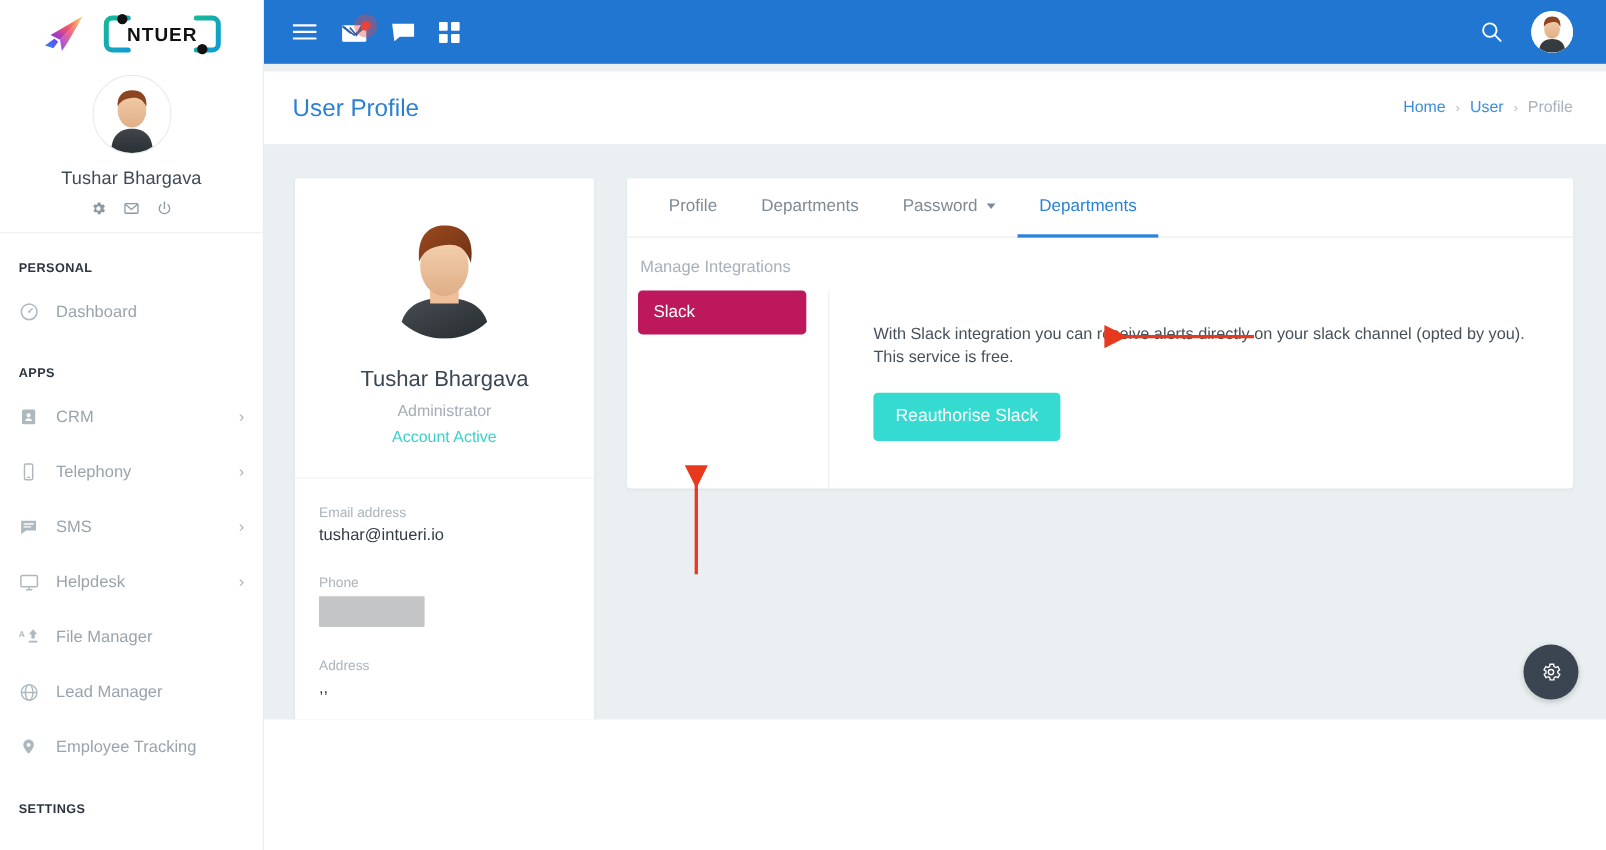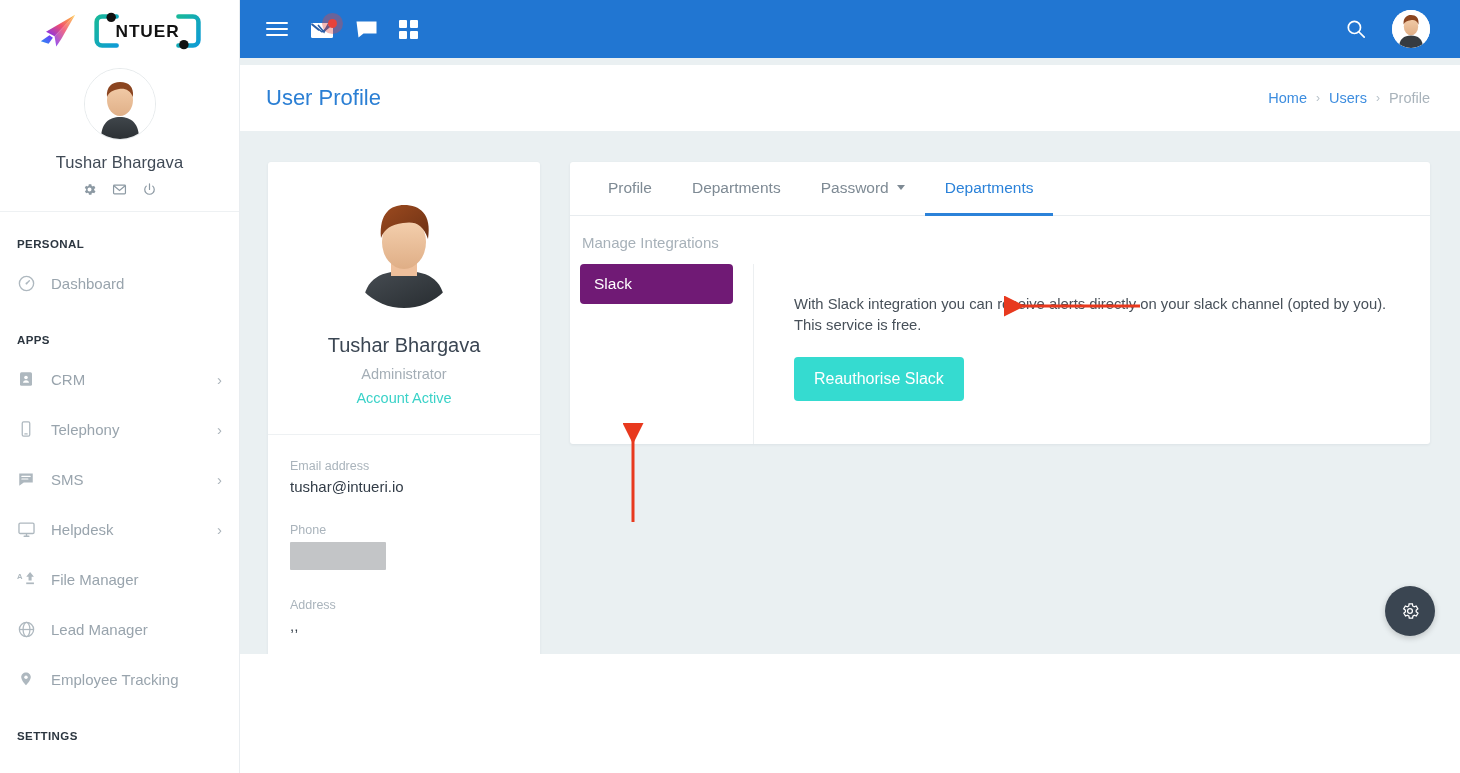--- a/index.html
+++ b/index.html
@@ -128,21 +128,21 @@
     display: inline-block; margin-left: 8px;
     border-left: 4.5px solid transparent; border-right: 4.5px solid transparent;
     border-top: 5px solid #7e8a94;
   }
   .tabbody { padding: 18px 20px 0 10px; }
   .mi-title { font-size: 15px; color: #a7b1b9; margin-bottom: 13px; padding-left: 2px; }
   .mi-row { display: flex; min-height: 180px; }
   .mi-left { width: 174px; flex: 0 0 174px; border-right: 1px solid #eceff1;
     padding-right: 20px; position: relative; }
   .mi-pill {
-    background: #701a75; color: #fff; font-size: 15.5px;
+    background: #be185d; color: #fff; font-size: 15.5px;
     padding: 11px 14px; border-radius: 4px; cursor: pointer;
   }
   .mi-right { flex: 1; padding: 30px 0 0 40px; }
   .mi-desc { font-size: 14.8px; color: #475059; line-height: 1.45; max-width: 600px; }
   .mi-btn {
     margin-top: 20px; background: #35dbd0; color: #fff; border: none;
     font-size: 16px; padding: 13px 20px; border-radius: 4px;
     cursor: pointer; font-family: "Liberation Sans", sans-serif;
   }
 
@@ -390,21 +390,21 @@
           </svg>
         </span>
       </div>
     </header>
 
     <div class="pagehead">
       <h1 class="pagetitle">User Profile</h1>
       <div class="crumbs">
         <a>Home</a>
         <span class="sep">›</span>
-        <a>Users</a>
+        <a>User</a>
         <span class="sep">›</span>
         <span class="cur">Profile</span>
       </div>
     </div>
 
     <div class="content">
 
       <section class="pcard">
         <div class="pcard-top">
           <div class="pcard-avatar">

